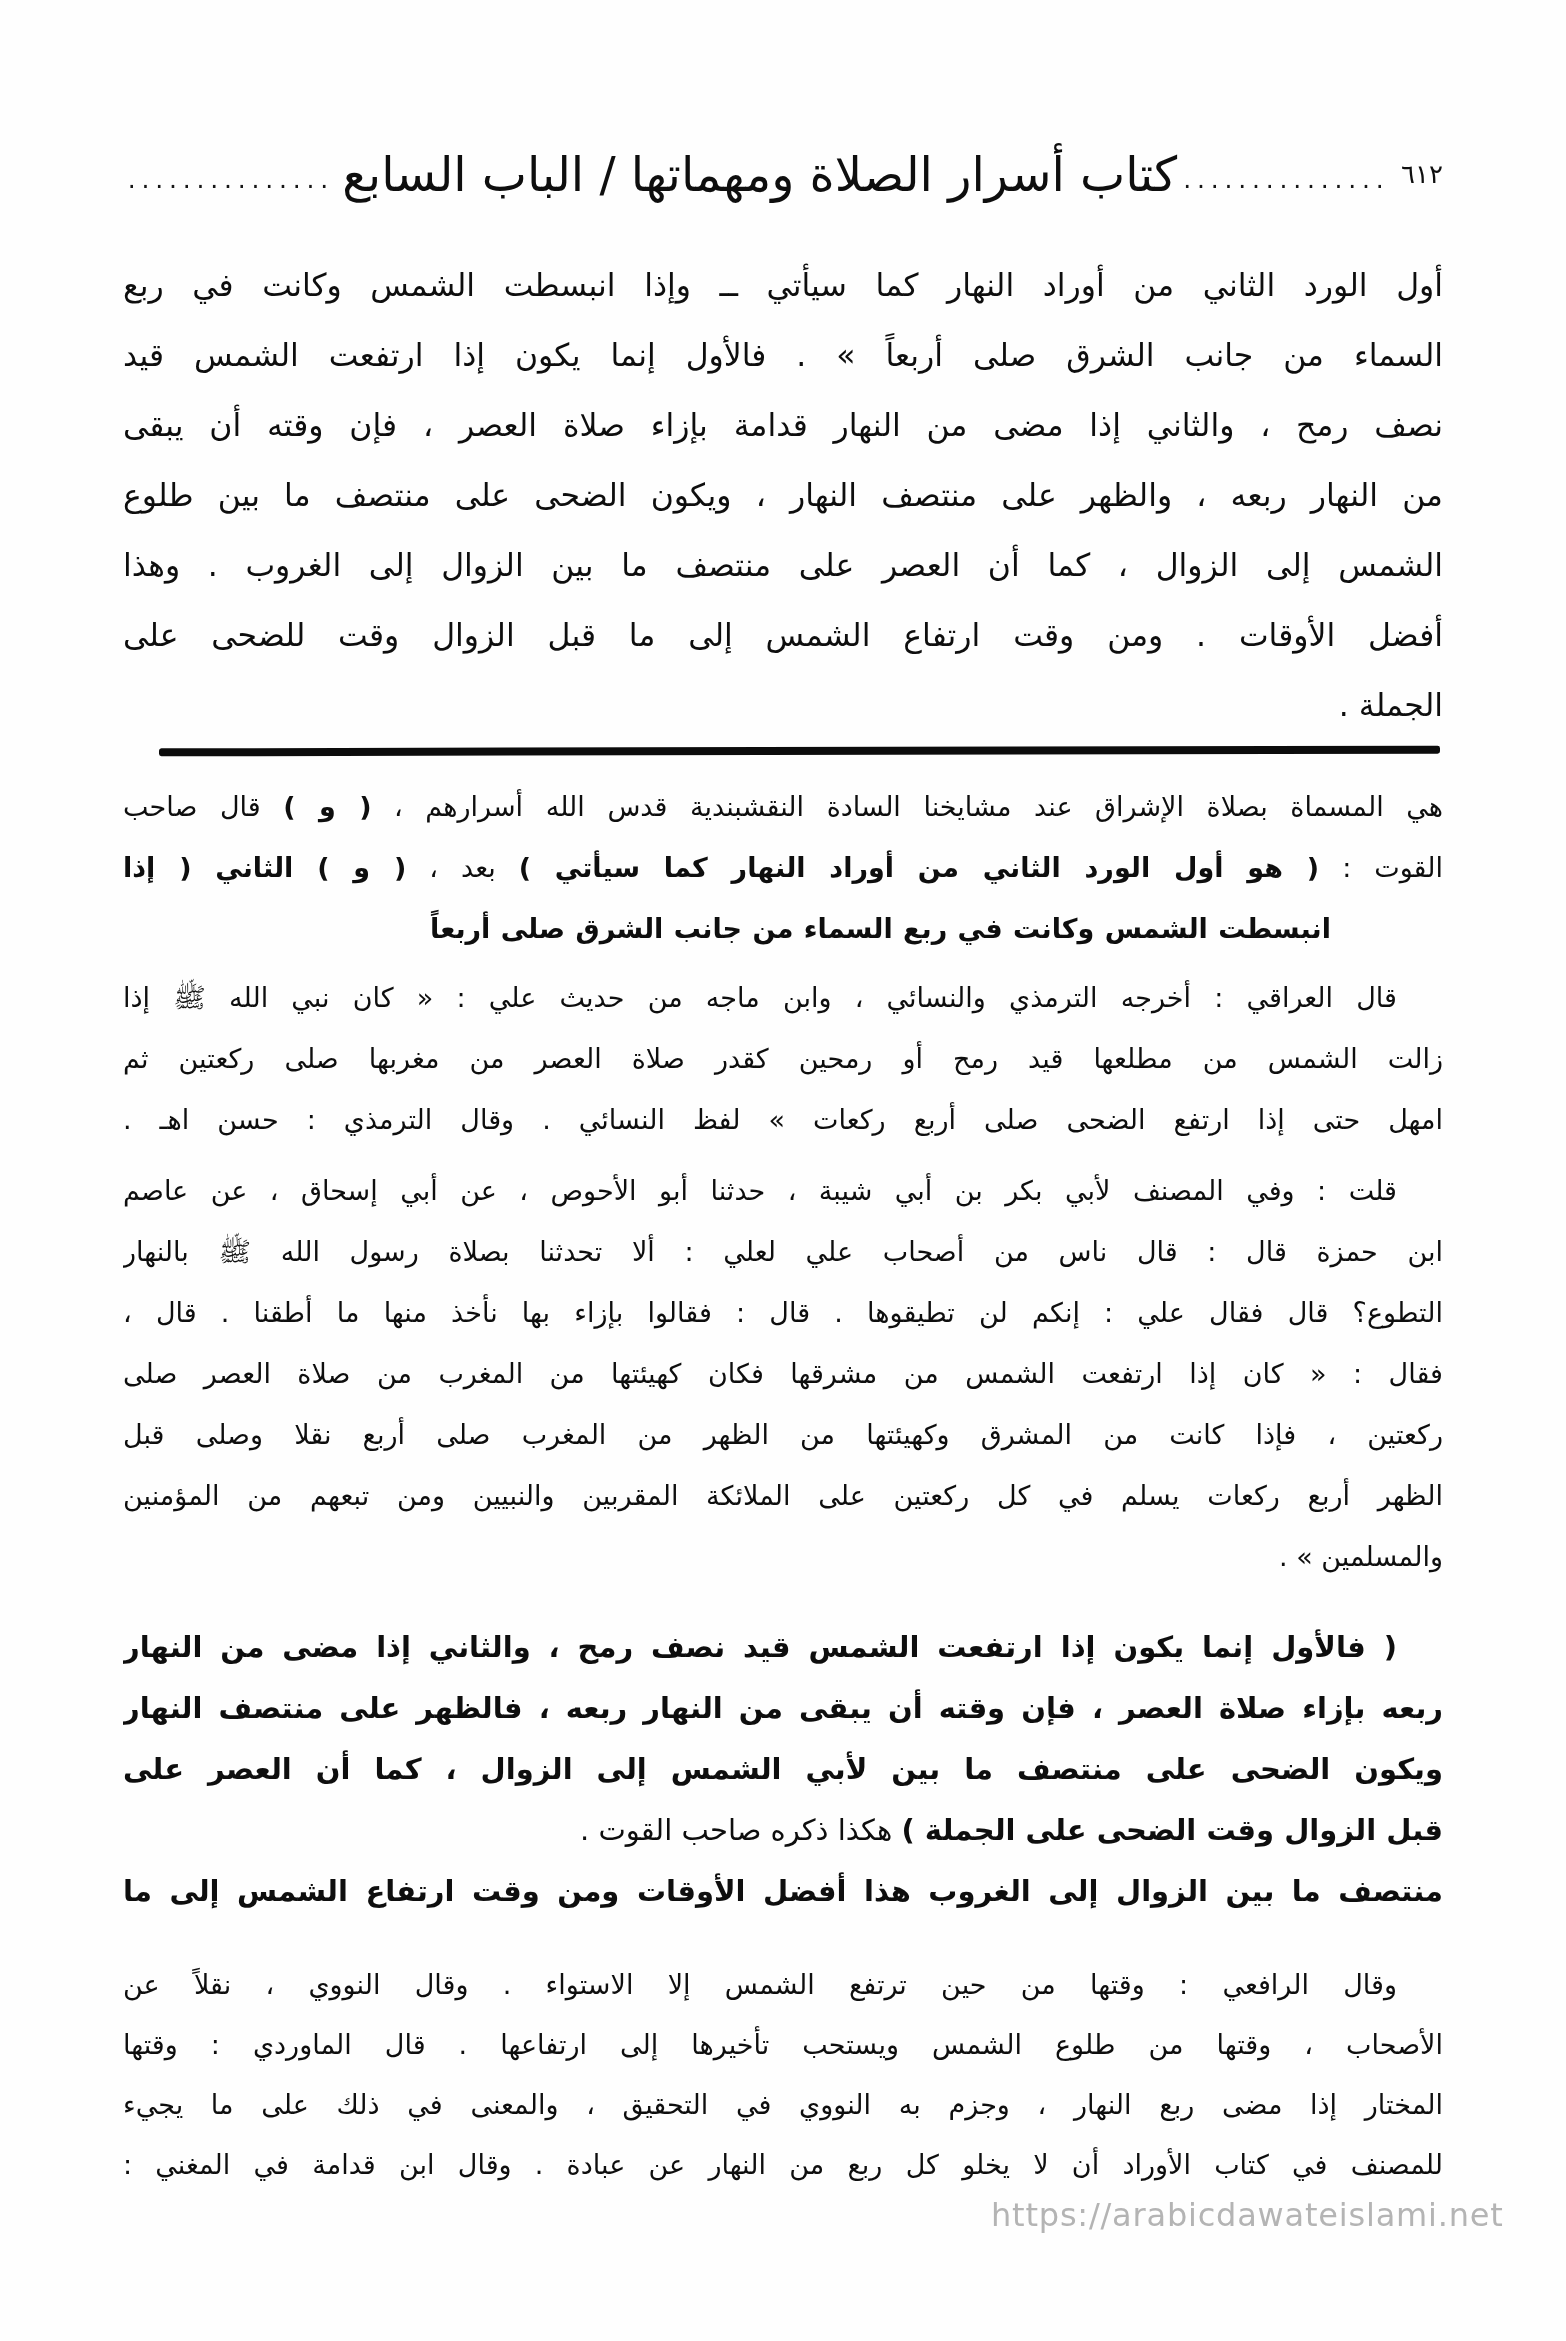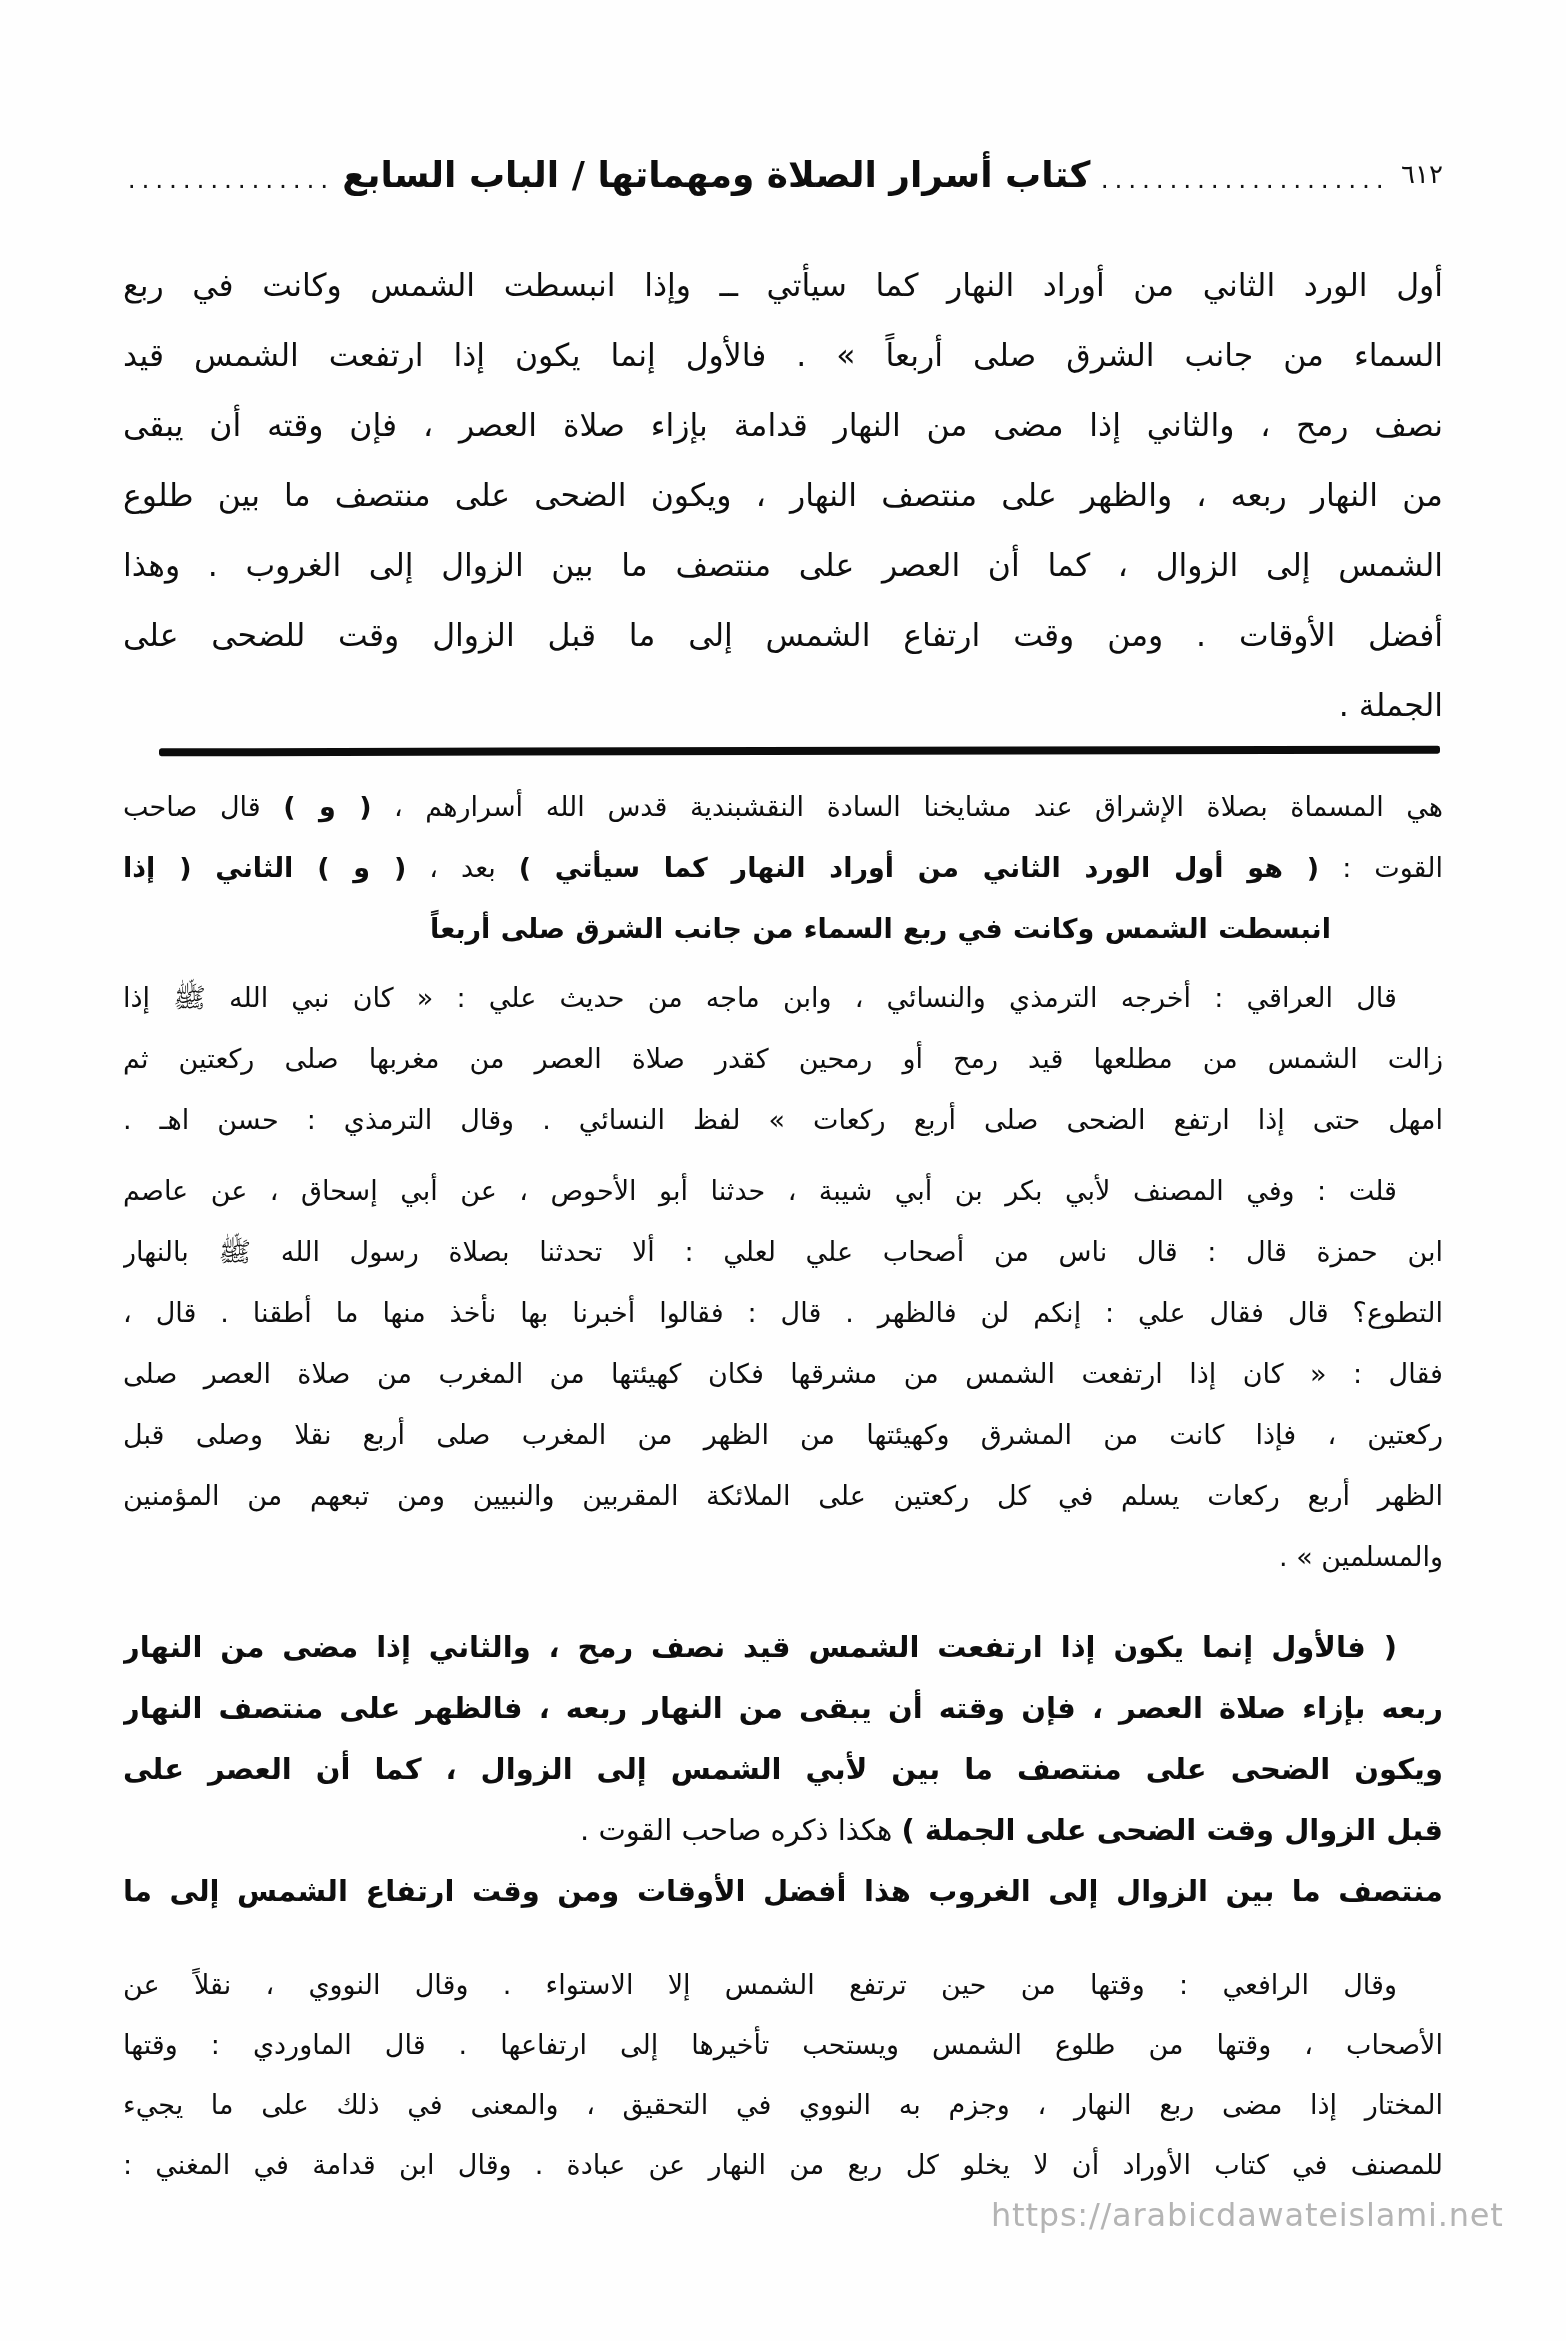--- a/index.html
+++ b/index.html
@@ -18,21 +18,21 @@
     display:flex;align-items:center;
     margin:131px 123px 0 124px;height:86px;
   }
   .pagenum{font-size:26px;font-weight:400;white-space:nowrap;padding-left:11.6px;}
   .leader{
     flex:1;overflow:hidden;white-space:nowrap;
     font-size:25px;letter-spacing:5.8px;color:#161616;
     transform:translateY(5px);
   }
   .leader.edge{flex:0 0 211px;}
-  .htitle{font-size:36px;font-weight:700;white-space:nowrap;padding:0 8.3px;}
+  .htitle{font-size:48px;font-weight:400;white-space:nowrap;padding:0 8.3px;}
   
   .line{
     overflow:hidden;
     text-align:justify;
     text-align-last:right;
   }
   .jall{text-align-last:justify;}
   .ind{padding-right:46px;}
   .main-l{font-size:31.5px;line-height:70px;height:70px;}
   .fn-l{font-size:27px;line-height:61px;height:61px;}
@@ -99,21 +99,21 @@
 
     <div class="fn-iraqi">
       <div class="line fn-l jall ind">قال العراقي : أخرجه الترمذي والنسائي ، وابن ماجه من حديث علي : « كان نبي الله ﷺ إذا</div>
       <div class="line fn-l jall">زالت الشمس من مطلعها قيد رمح أو رمحين كقدر صلاة العصر من مغربها صلى ركعتين ثم</div>
       <div class="line fn-l jall">امهل حتى إذا ارتفع الضحى صلى أربع ركعات » لفظ النسائي . وقال الترمذي : حسن اهـ .</div>
     </div>
 
     <div class="fn-musannaf">
       <div class="line fn-l jall ind">قلت : وفي المصنف لأبي بكر بن أبي شيبة ، حدثنا أبو الأحوص ، عن أبي إسحاق ، عن عاصم</div>
       <div class="line fn-l jall">ابن حمزة قال : قال ناس من أصحاب علي لعلي : ألا تحدثنا بصلاة رسول الله ﷺ بالنهار</div>
-      <div class="line fn-l jall">التطوع؟ قال  فقال علي : إنكم لن فالظهر . قال : فقالوا أخبرنا بها نأخذ منها ما أطقنا . قال ،</div>
+      <div class="line fn-l jall">التطوع؟ قال  فقال علي : إنكم لن تطيقوها . قال : فقالوا بإزاء بها نأخذ منها ما أطقنا . قال ،</div>
       <div class="line fn-l jall">فقال : « كان إذا ارتفعت الشمس من مشرقها فكان كهيئتها من المغرب من صلاة العصر صلى</div>
       <div class="line fn-l jall">ركعتين ، فإذا كانت من المشرق وكهيئتها من الظهر من المغرب صلى أربع نقلا وصلى قبل</div>
       <div class="line fn-l jall">الظهر أربع ركعات يسلم في كل ركعتين على الملائكة المقربين والنبيين ومن تبعهم من المؤمنين</div>
       <div class="line fn-l">والمسلمين » .</div>
     </div>
 
     <div class="p-bold">
       <div class="line bold-l jall ind">( فالأول إنما يكون إذا ارتفعت الشمس قيد نصف رمح ، والثاني إذا مضى من النهار</div>
       <div class="line bold-l jall">ربعه بإزاء صلاة العصر ، فإن وقته أن يبقى من النهار ربعه ، فالظهر على منتصف النهار</div>
       <div class="line bold-l jall">ويكون الضحى على منتصف ما بين لأبي الشمس إلى الزوال ، كما أن العصر على</div>

